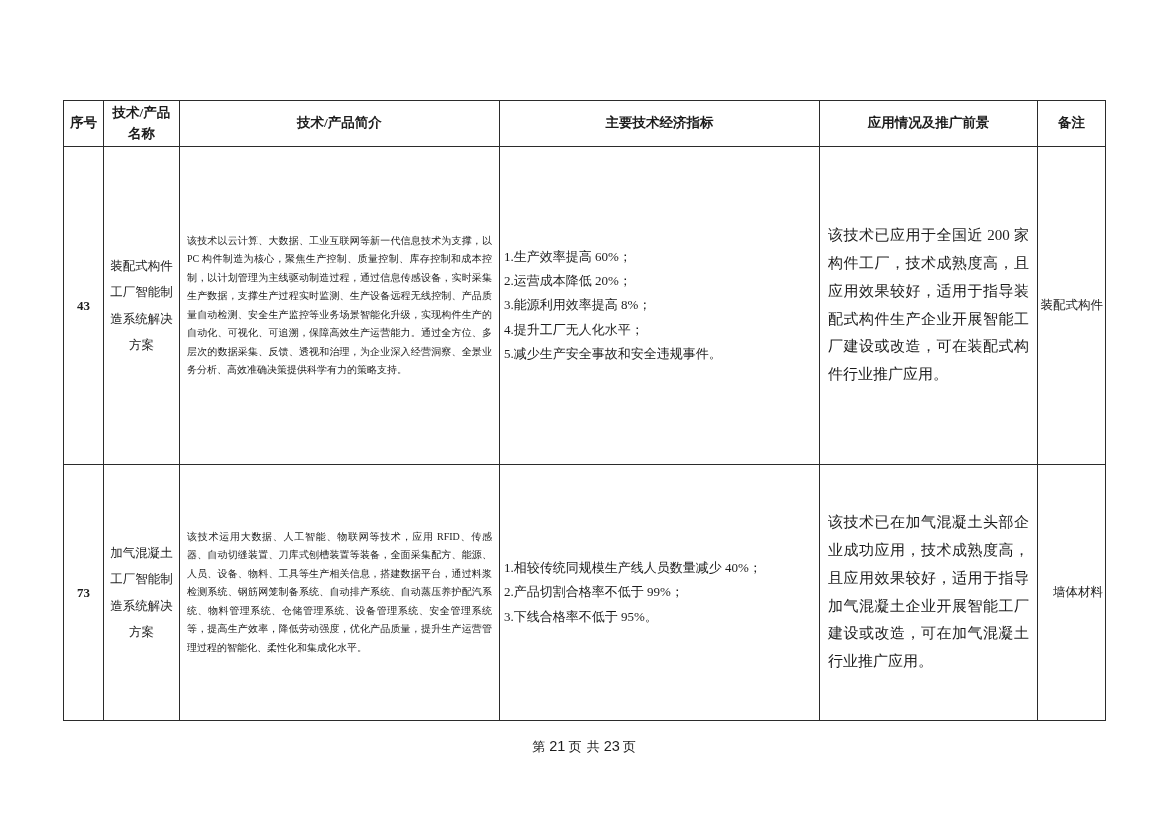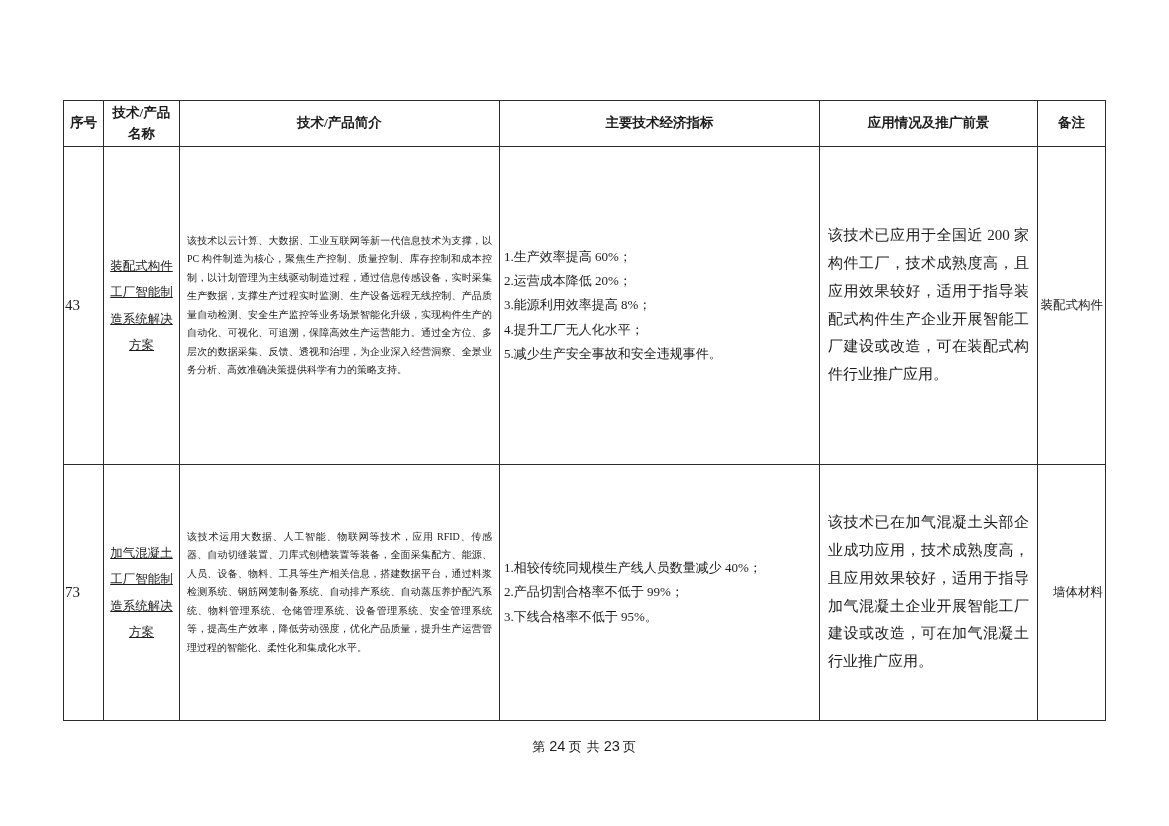--- a/index.html
+++ b/index.html
@@ -38,28 +38,29 @@
     font-weight: bold;
     font-size: 13.5px;
     text-align: center;
     line-height: 1.5;
     padding: 2px 2px;
     height: 46px;
   }
   tr.row-43 { height: 318px; }
   tr.row-44 { height: 256px; }
   .cell-no {
-    font-size: 15px;
+    text-align: center;
+    font-size: 13px;
+    font-weight: bold;
   }
   .cell-name {
     text-align: center;
     font-size: 12.5px;
     line-height: 2.1;
     padding: 0 1px;
-    text-decoration: underline;
   }
   .cell-intro {
     text-align: justify;
     text-justify: inter-ideograph;
     font-size: 10px;
     line-height: 1.85;
     padding: 0 7px;
   }
   .cell-ind {
     font-size: 13px;
@@ -146,16 +147,16 @@
           <div>2.产品切割合格率不低于 99%；</div>
           <div>3.下线合格率不低于 95%。</div>
         </td>
         <td class="cell-app">该技术已在加气混凝土头部企业成功应用，技术成熟度高，且应用效果较好，适用于指导加气混凝土企业开展智能工厂建设或改造，可在加气混凝土行业推广应用。</td>
         <td class="cell-remark">墙体材料</td>
       </tr>
     </tbody>
   </table>
 
   <div class="footer">
-    <span>第</span><span class="pageno">24</span><span>页 共</span><span class="pageno">23</span><span>页</span>
+    <span>第</span><span class="pageno">21</span><span>页 共</span><span class="pageno">23</span><span>页</span>
   </div>
 
 </div>
 
 </body></html>

